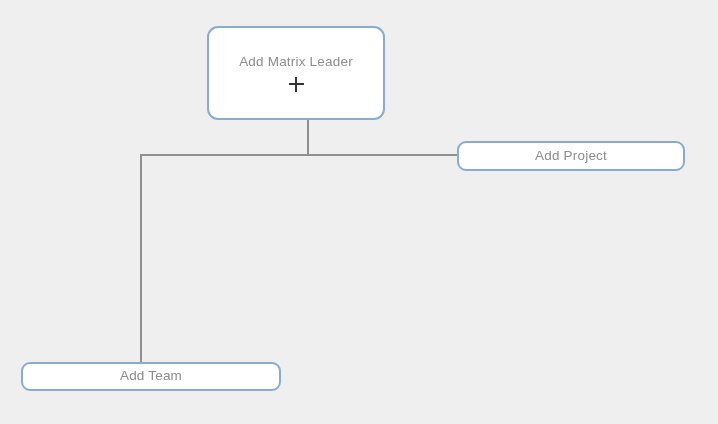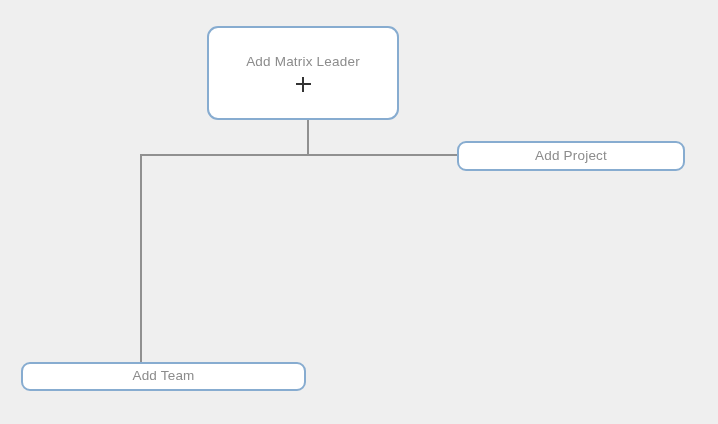--- a/index.html
+++ b/index.html
@@ -49,21 +49,21 @@
 
   .node-label {
     color: #8c8c8c;
     line-height: 1.2;
   }
 
   
   #node-matrix-leader {
     left: 207px;
     top: 26px;
-    width: 192px;
+    width: 178px;
     height: 94px;
     border-radius: 11px;
   }
   #node-matrix-leader .node-label {
     margin-bottom: 6px;
   }
 
   .plus-icon {
     display: block;
     width: 15px;
@@ -95,21 +95,21 @@
     top: 141px;
     width: 228px;
     height: 30px;
     border-radius: 9px;
   }
 
   
   #node-team {
     left: 21px;
     top: 362px;
-    width: 285px;
+    width: 260px;
     height: 29px;
     border-radius: 9px;
   }
 </style>
 </head>
 <body>
 
 <div id="org-canvas">
 
   <svg id="connector-layer" width="718" height="424" viewBox="0 0 718 424">

